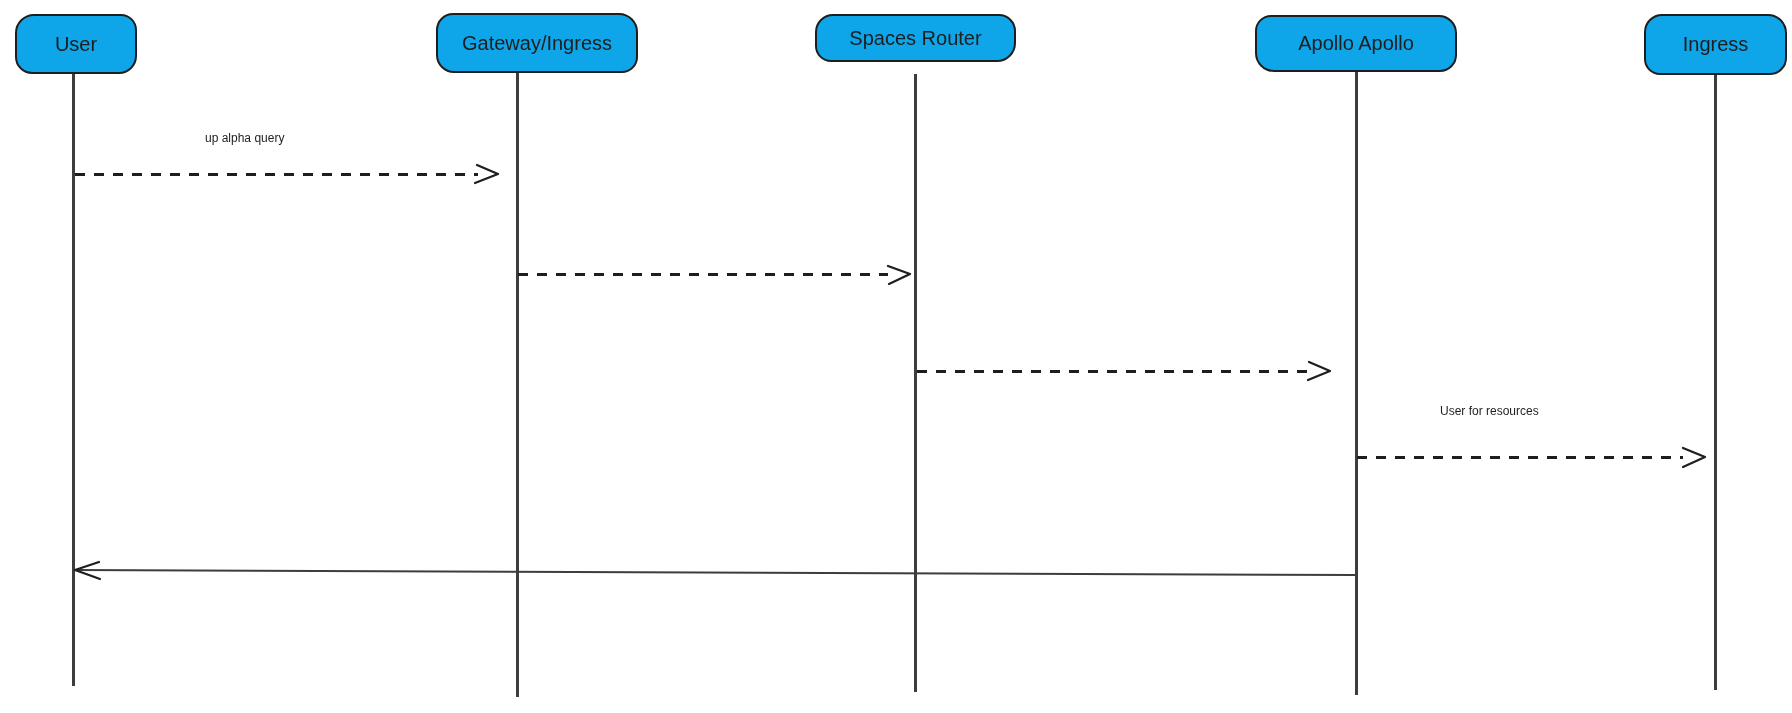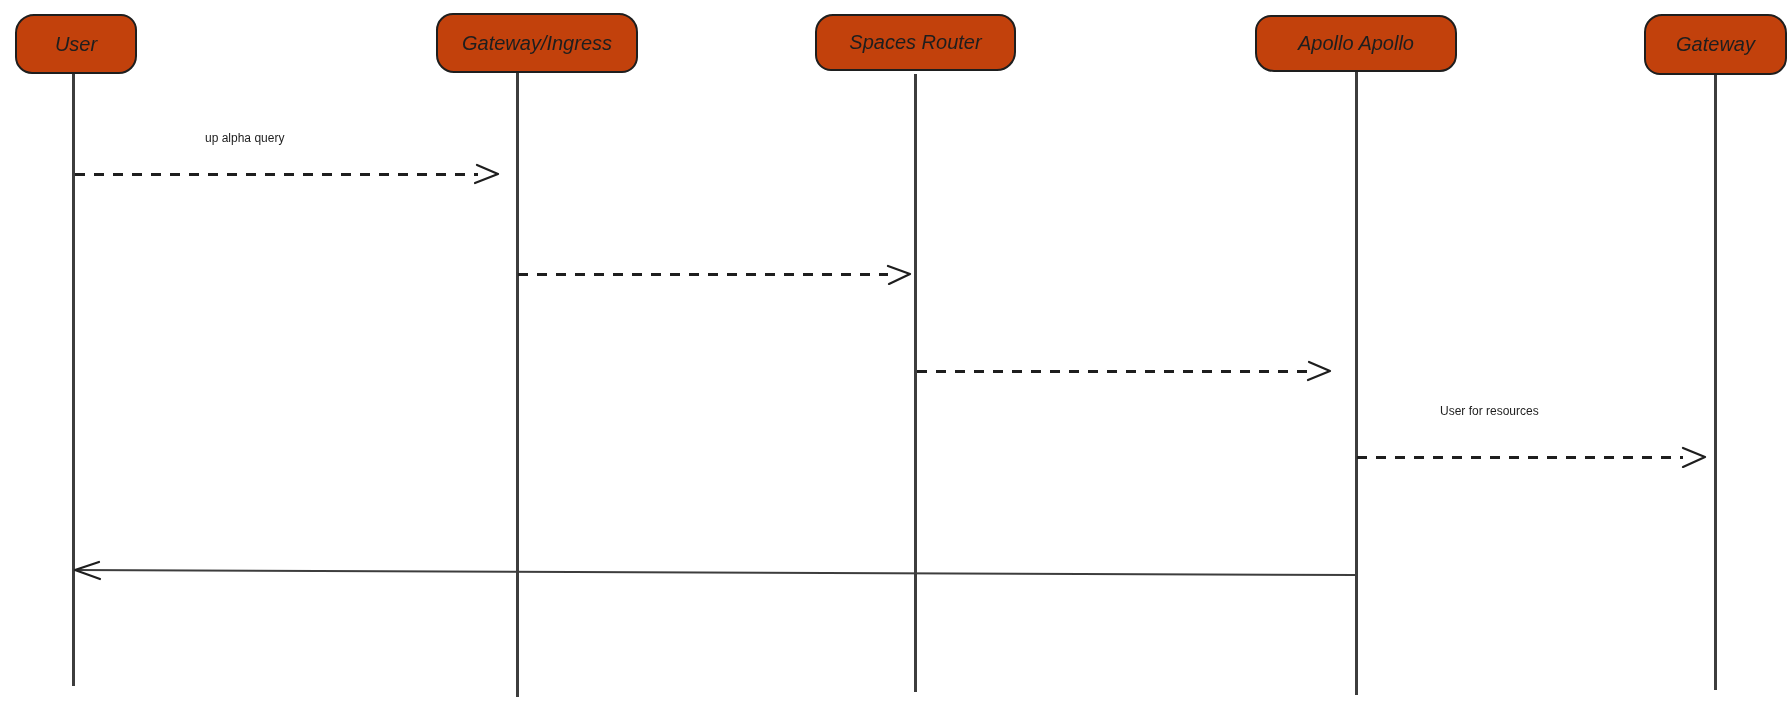--- a/index.html
+++ b/index.html
@@ -15,31 +15,30 @@
     font-family:"Liberation Sans", sans-serif;
     color:var(--text);
     position:relative;
   }
   .canvas{position:absolute;inset:0;width:1792px;height:713px;}
 
   
   .pbox{
     position:absolute;
     border:2px solid var(--stroke);
-    background:#c2410c;
+    background:#0ea5e9;
     display:flex;align-items:center;justify-content:center;
     font-size:20px;
     color:var(--text);
     white-space:nowrap;
-    font-style:italic;
   }
   .pbox span{display:block;}
   .b-user    {left:15px;  top:14px; width:122px; height:60px; border-radius:19px 16px 18px 17px;}
   .b-gateway {left:436px; top:13px; width:202px; height:60px; border-radius:17px 19px 16px 18px;}
-  .b-router  {left:815px; top:14px; width:201px; height:57px; border-radius:18px 17px 19px 16px;}
+  .b-router  {left:815px; top:14px; width:201px; height:48px; border-radius:18px 17px 19px 16px;}
   .b-apollo  {left:1255px;top:15px; width:202px; height:57px; border-radius:16px 18px 17px 19px;}
   .b-postgres{left:1644px;top:14px; width:143px; height:61px; border-radius:18px 19px 17px 16px;}
 
   
   .lifeline{position:absolute;width:2.5px;background:var(--lifeline);}
   .ll-user    {left:72px;  top:74px; height:612px;}
   .ll-gateway {left:516px; top:73px; height:624px;}
   .ll-router  {left:914px; top:74px; height:618px;}
   .ll-apollo  {left:1355px;top:72px; height:623px;}
   .ll-postgres{left:1714px;top:75px; height:615px;}
@@ -98,21 +97,21 @@
     <span>Spaces Router</span>
   </div>
   <div class="lifeline ll-router"></div>
 
   <div class="pbox b-apollo">
     <span>Apollo Apollo</span>
   </div>
   <div class="lifeline ll-apollo"></div>
 
   <div class="pbox b-postgres">
-    <span>Gateway</span>
+    <span>Ingress</span>
   </div>
   <div class="lifeline ll-postgres"></div>
 
   <div class="msg-label lbl-1">up alpha query</div>
   <div class="dashline dl-1"></div>
   <svg class="head hr-1" width="26" height="22" viewBox="0 0 26 22">
     <polyline points="3,2 24,11 1,20"></polyline>
   </svg>
 
   <div class="dashline dl-2"></div>

